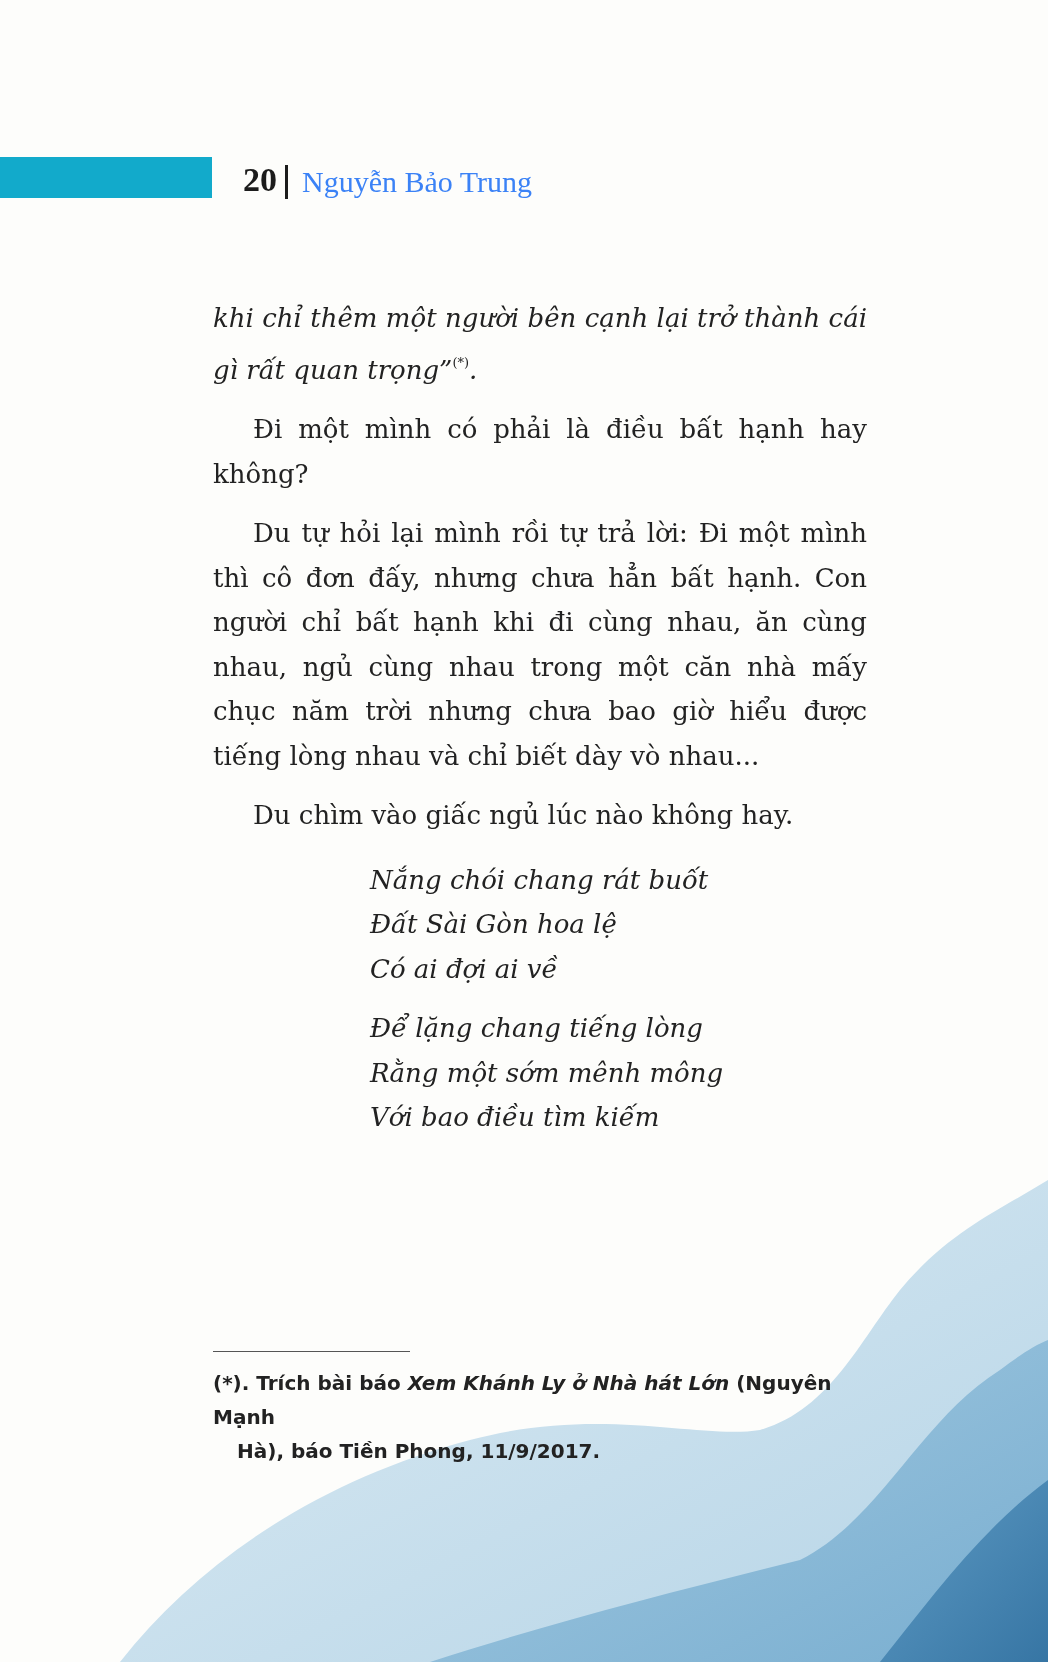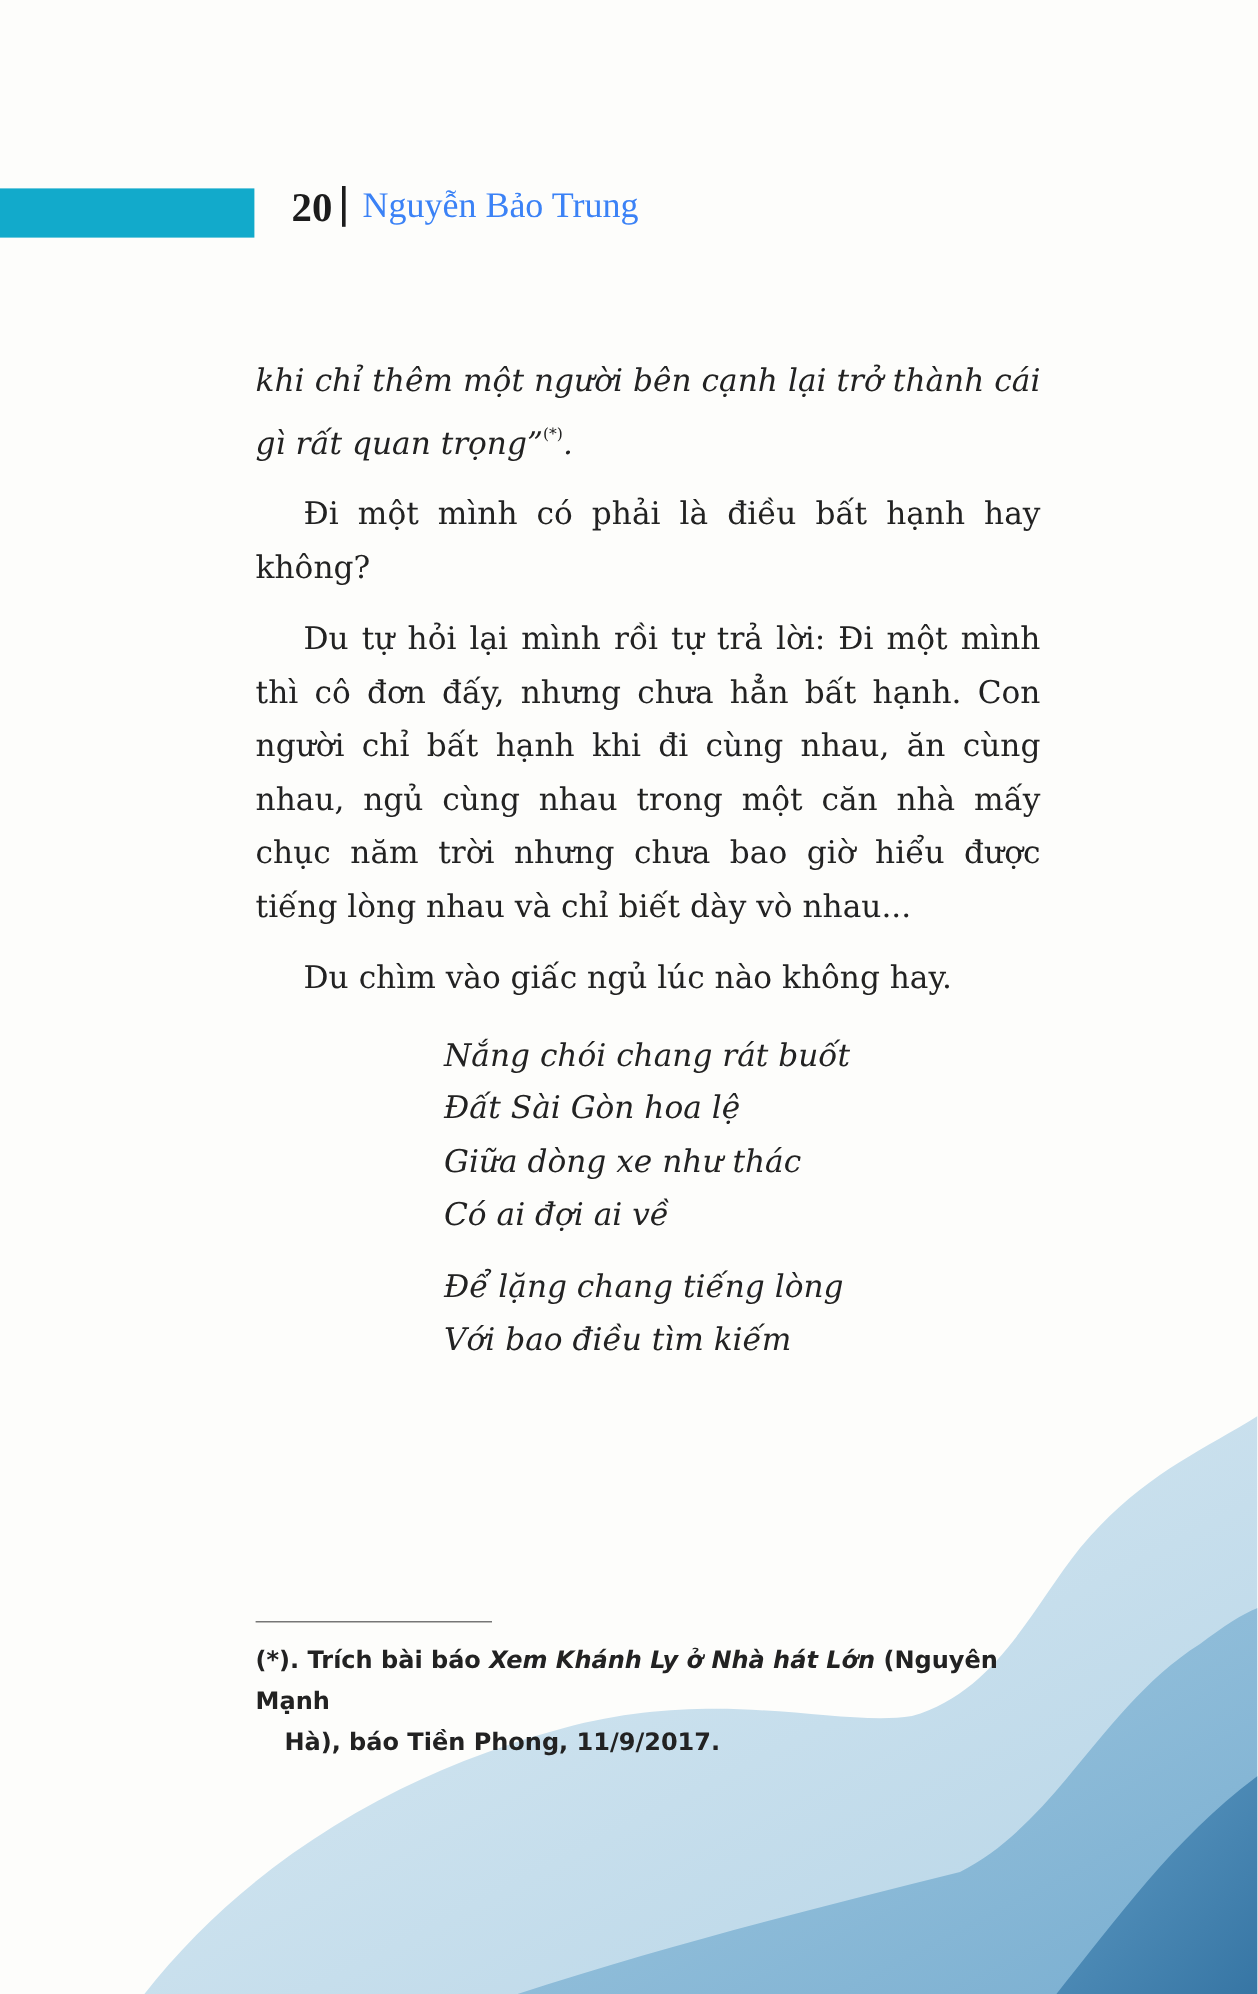--- a/index.html
+++ b/index.html
@@ -8,21 +8,21 @@
     background: #fdfdfb;
     font-family: "DejaVu Serif", serif;
     color: #222;
   }
   .header-bar {
     position: absolute; left: 0; top: 157px; width: 212px; height: 41px;
     background: #12aacb;
   }
   .header {
     position: absolute; left: 243px; top: 155px; height: 44px;
-    display: flex; align-items: flex-start;
+    display: flex; align-items: flex-end;
   }
   .page-num {
     font-family: "Liberation Serif", serif; font-weight: bold; font-size: 34px; color: #1c1c1c;
   }
   .header-sep {
     width: 3px; height: 34px; background: #1c1c1c; margin: 0 14px 0 8px;
   }
   .author {
     font-family: "Liberation Serif", serif; font-size: 30px; color: #3b82f6;
   }
@@ -83,25 +83,25 @@
 <div class="content">
   <p class="italic"><span>khi chỉ thêm một người bên cạnh lại trở thành cái gì rất quan trọng”</span><sup>(*)</sup><span>.</span></p>
   <p class="indent">Đi một mình có phải là điều bất hạnh hay không?</p>
   <p class="indent">Du tự hỏi lại mình rồi tự trả lời: Đi một mình thì cô đơn đấy, nhưng chưa hẳn bất hạnh. Con người chỉ bất hạnh khi đi cùng nhau, ăn cùng nhau, ngủ cùng nhau trong một căn nhà mấy chục năm trời nhưng chưa bao giờ hiểu được tiếng lòng nhau và chỉ biết dày vò nhau...</p>
   <p class="indent">Du chìm vào giấc ngủ lúc nào không hay.</p>
 
   <div class="poem">
     <div class="stanza">
       <div>Nắng chói chang rát buốt</div>
       <div>Đất Sài Gòn hoa lệ</div>
-      <div>Giữa dòng xe như thác</div>
       <div>Có ai đợi ai về</div>
     </div>
     <div class="stanza">
       <div>Để lặng chang tiếng lòng</div>
+      <div>Rằng một sớm mênh mông</div>
       <div>Với bao điều tìm kiếm</div>
     </div>
   </div>
 </div>
 
 <div class="footnote-rule"></div>
 <div class="footnote">
   <div><span>(*). Trích bài báo </span><i>Xem Khánh Ly ở Nhà hát Lớn</i><span> (Nguyên Mạnh</span></div>
   <div class="line2">Hà), báo Tiền Phong, 11/9/2017.</div>
 </div>

